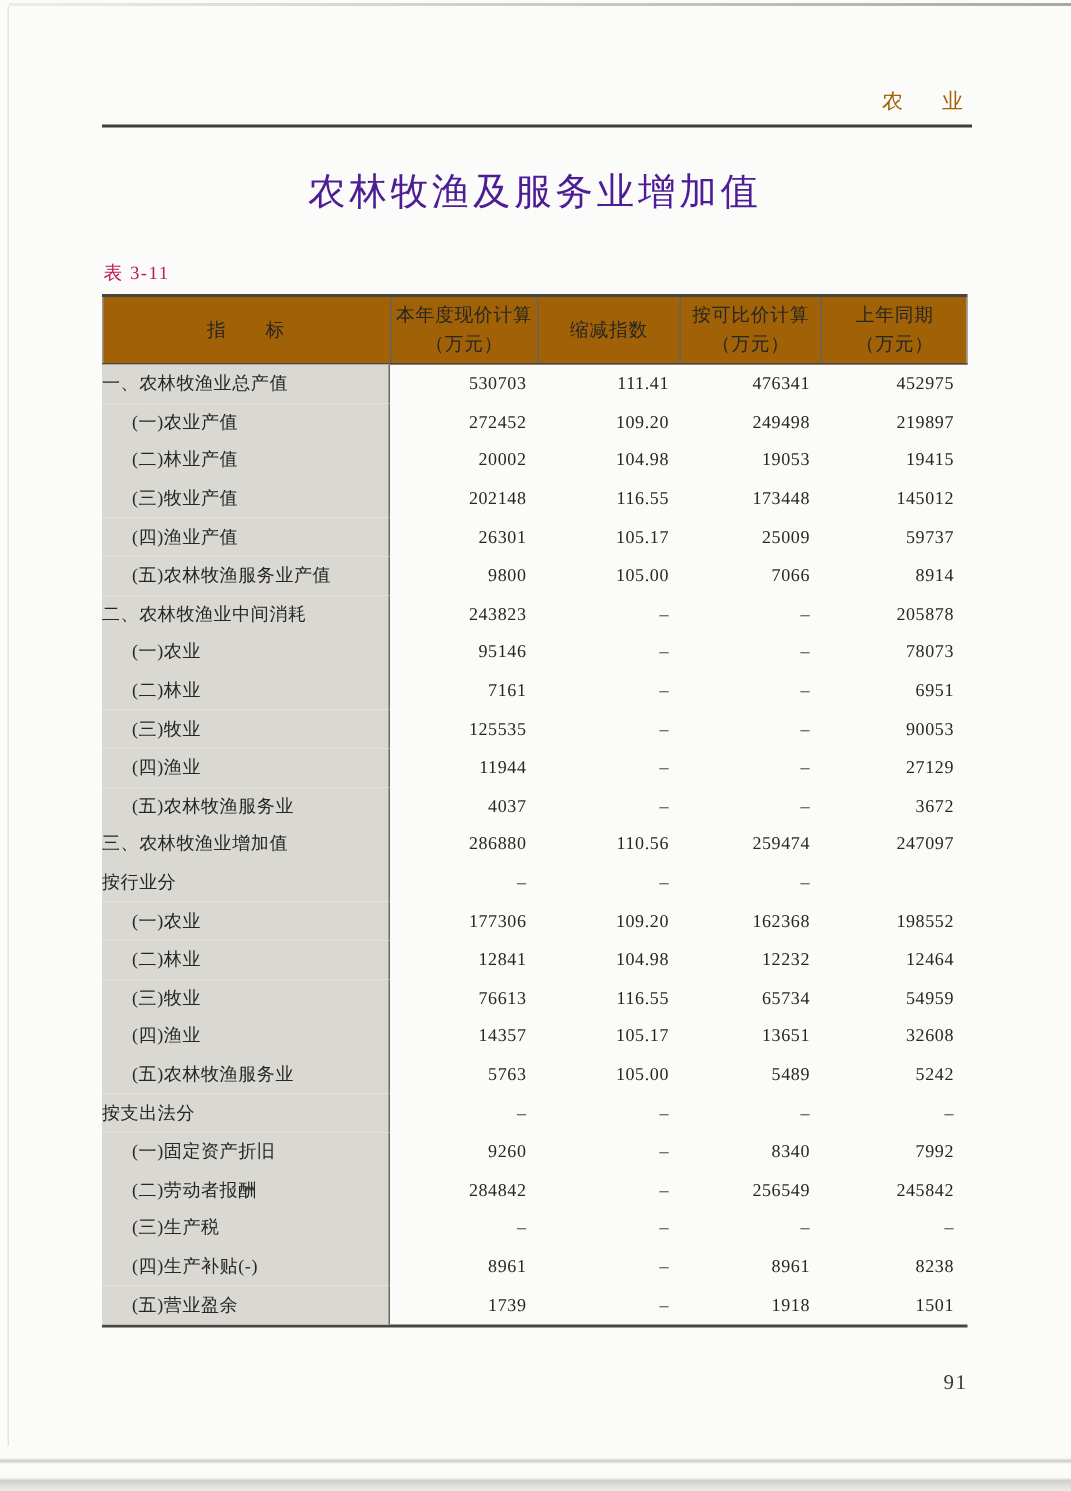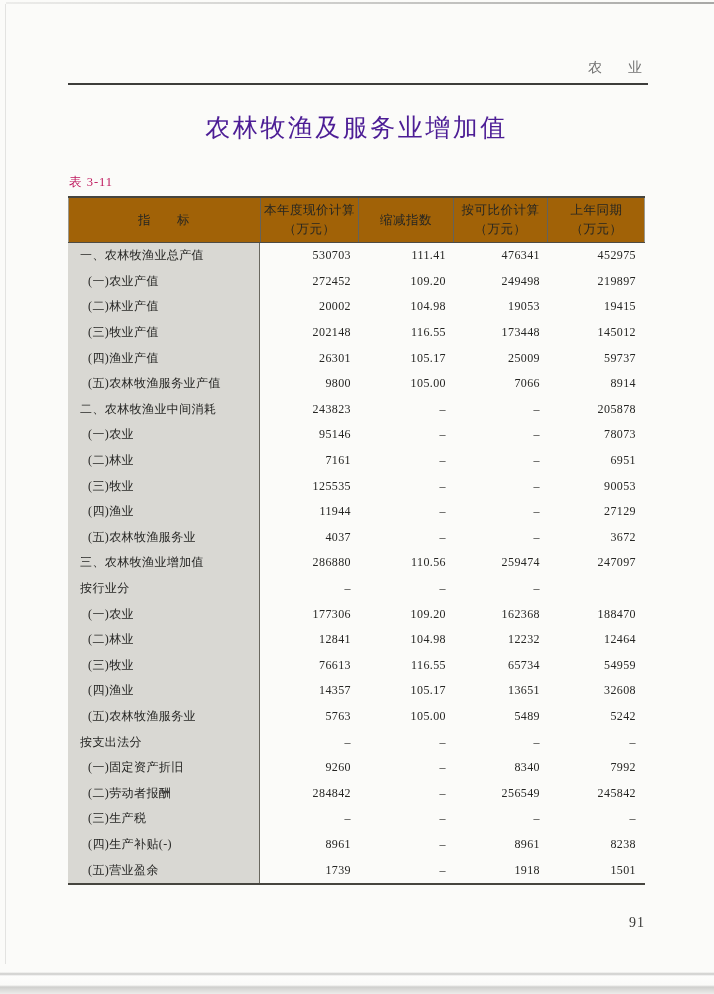--- a/index.html
+++ b/index.html
@@ -11,21 +11,21 @@
   }
   
   .top-edge { position:absolute; top:2px; left:6px; right:0; height:2px;
     background:linear-gradient(to right,#ececea,#c7c7c5 55%,#a8a8a6); }
   .left-edge { position:absolute; top:4px; left:5px; width:1px; height:960px; background:#e3e3e1; }
   .bottom-band { position:absolute; left:0; right:0; top:972px; height:22px;
     background:linear-gradient(#fbfbf9 0px,#c9c9c7 2px,#fdfdfc 4px,#fafaf8 13px,#cfcfcd 15px,#d8d8d6 17px,#ececea 22px); }
 
   
   .running-head { position:absolute; top:59px; left:68px; width:580px; text-align:right;
-    font-size:14px; letter-spacing:6px; color:#737373; }
+    font-size:14px; letter-spacing:6px; color:#a16207; }
   .head-rule { position:absolute; top:83px; left:68px; width:580px; height:2px; background:#3d3d3b; }
 
   
   .doc-title { position:absolute; top:111px; left:68px; width:577px; text-align:center;
     font-size:25px; font-weight:500; letter-spacing:2.5px; color:#4c1d95; }
 
   
   .table-label { position:absolute; top:174px; left:69px; font-size:12.5px; letter-spacing:1px; color:#be185d; }
 
   
@@ -33,21 +33,21 @@
     border-top:2px solid #46453f; border-bottom:2px solid #46453f; }
   .thead { display:grid; grid-template-columns:192px 98px 95px 94px 98px;
     height:44px; background:#a16207; border-bottom:1px solid #4d4b45;
     box-shadow:inset 1px 0 0 #9a988f, inset -1px 0 0 #9a988f; }
   .th { display:flex; flex-direction:column; justify-content:center; align-items:center;
     font-size:12.5px; line-height:1.5; letter-spacing:0.5px; color:#262622;
     border-left:1px solid #64625b; }
   .th:first-child { border-left:none; }
   .tbody .row { display:grid; grid-template-columns:192px 98px 95px 94px 98px; height:25.6px; }
   .cell { display:flex; align-items:center; font-size:12px; letter-spacing:0.4px; color:#262624; }
-  .cell-ind { background:#d9d8d3; border-right:1px solid #6a685f; padding-left:12px; }
+  .cell-ind { background:#d9d8d3; border-right:1px solid #6a685f; padding-left:0; }
   .cell-ind.indent { padding-left:20px; }
   .cell-num { justify-content:flex-end; padding-right:7px;
     font-family:"Liberation Serif","DejaVu Serif",serif; }
   .cell-num.last { padding-right:9px; }
 
   
   .page-number { position:absolute; top:915px; left:68px; width:577px; text-align:right;
     font-size:14px; letter-spacing:1px; color:#39393 7; color:#393937; }
 </style>
 </head>
@@ -185,21 +185,21 @@
           <div class="cell cell-num">–</div>
           <div class="cell cell-num">–</div>
           <div class="cell cell-num">–</div>
           <div class="cell cell-num last"></div>
         </div>
         <div class="row">
           <div class="cell cell-ind indent">(一)农业</div>
           <div class="cell cell-num">177306</div>
           <div class="cell cell-num">109.20</div>
           <div class="cell cell-num">162368</div>
-          <div class="cell cell-num last">188470</div>
+          <div class="cell cell-num last">198552</div>
         </div>
         <div class="row">
           <div class="cell cell-ind indent">(二)林业</div>
           <div class="cell cell-num">12841</div>
           <div class="cell cell-num">104.98</div>
           <div class="cell cell-num">12232</div>
           <div class="cell cell-num last">12464</div>
         </div>
         <div class="row">
           <div class="cell cell-ind indent">(三)牧业</div>

